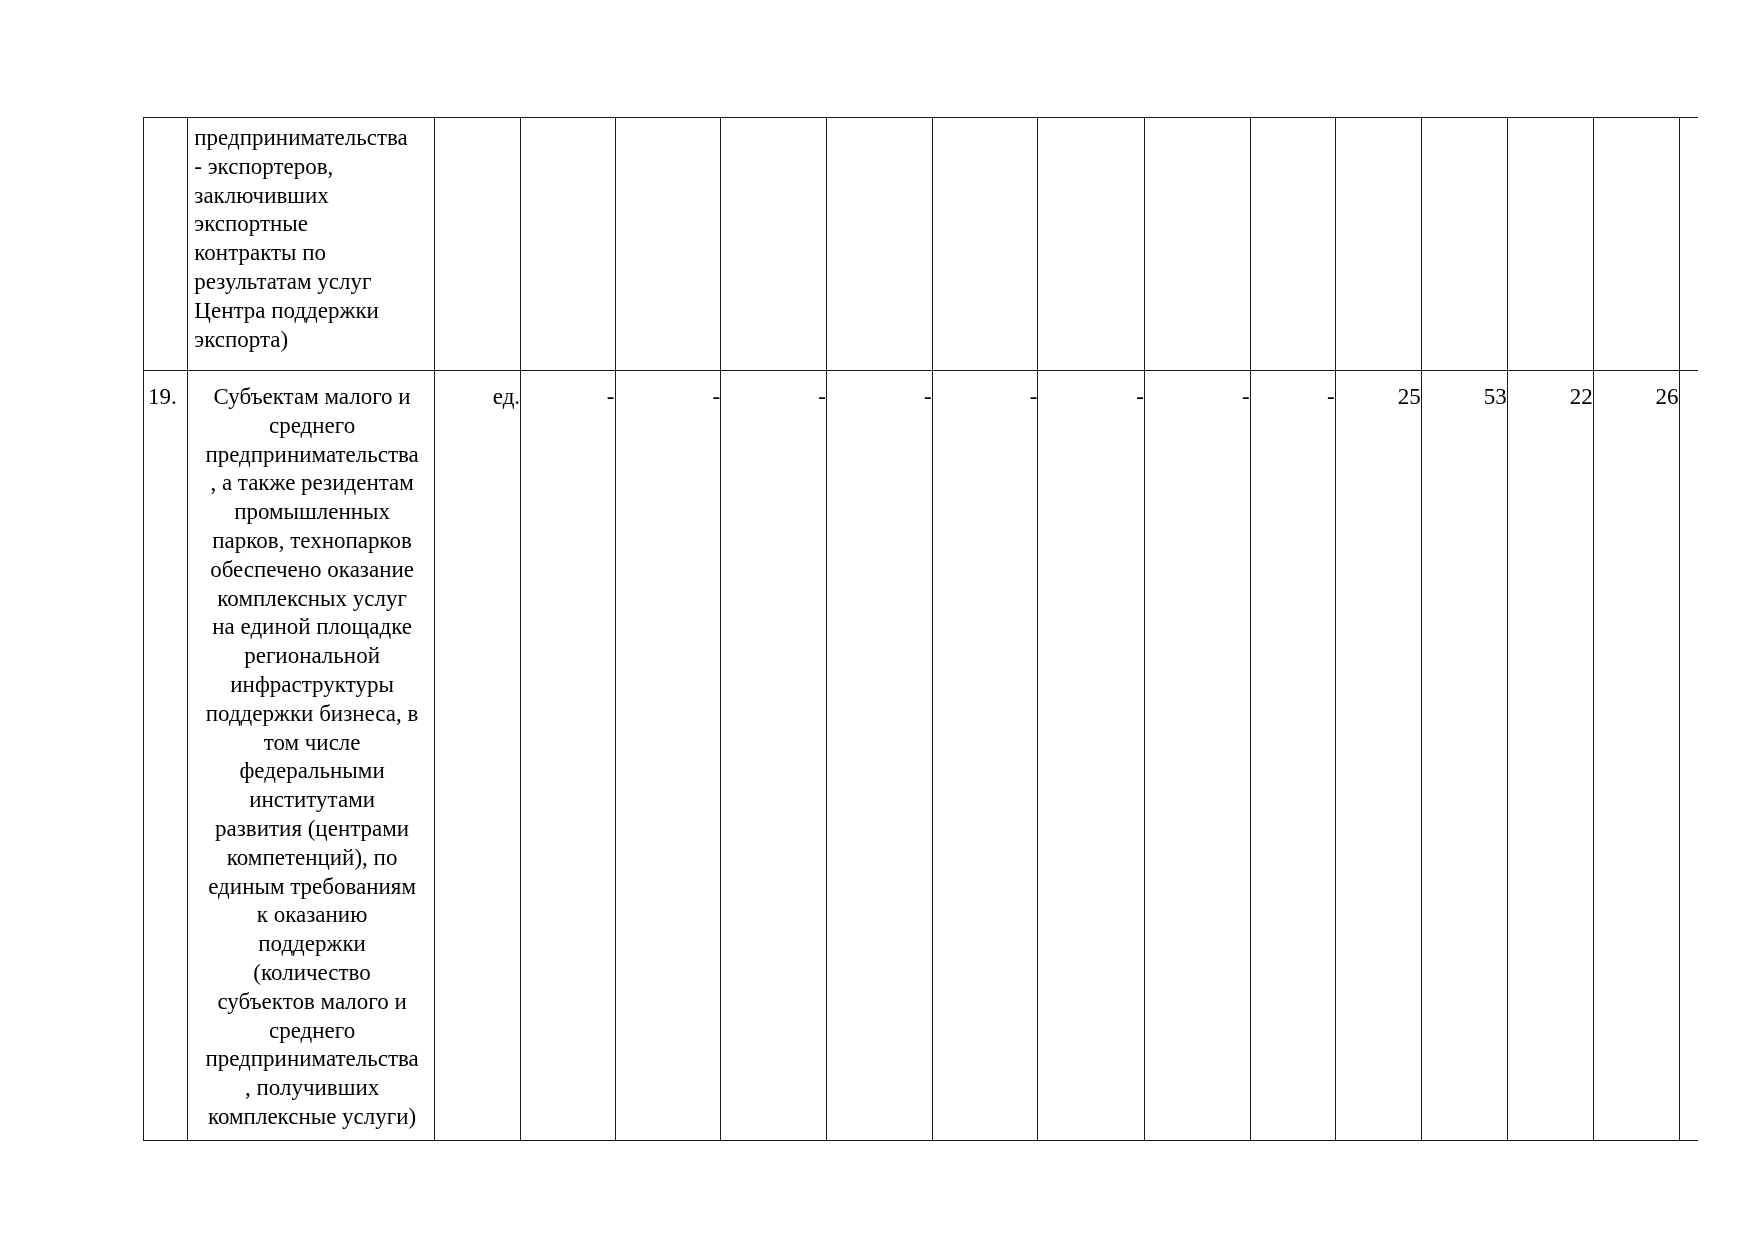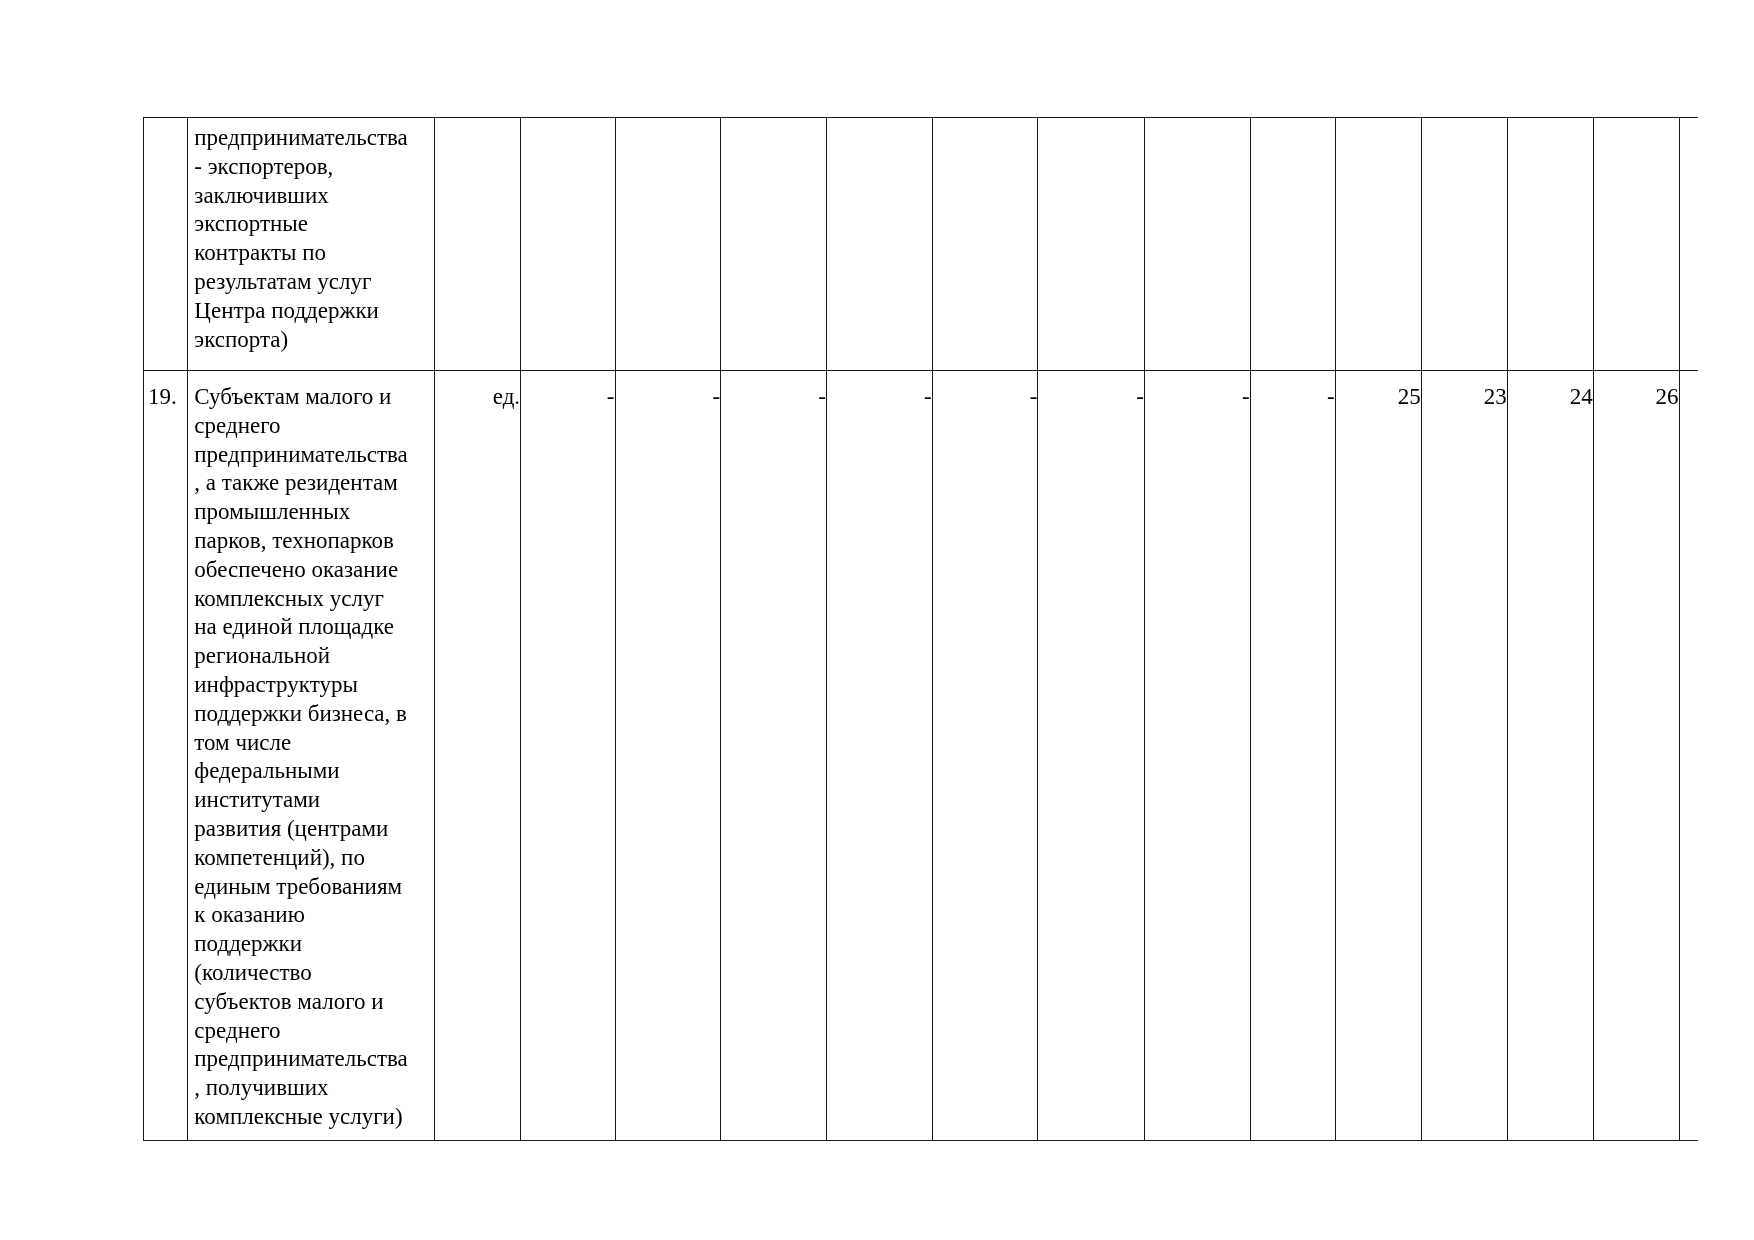--- a/index.html
+++ b/index.html
@@ -120,21 +120,21 @@
       <td class="c-w90">
             <div class="center-text"></div>
           </td>
       <td class="c-edge"></td>
     </tr>
     <tr class="row-b">
       <td class="c-num">
         <div class="num-text">19.</div>
       </td>
       <td class="c-desc">
-        <div class="desc-text" style="padding-top:12px;">Субъектам малого и
+        <div class="desc-text" style="padding-top:12px;text-align:center;">Субъектам малого и
 среднего
 предпринимательства
 , а также резидентам
 промышленных
 парков, технопарков
 обеспечено оказание
 комплексных услуг
 на единой площадке
 региональной
 инфраструктуры
@@ -178,24 +178,24 @@
       <td class="c-w112">
             <div class="center-text">-</div>
           </td>
       <td class="c-w90">
             <div class="center-text">-</div>
           </td>
       <td class="c-w90">
             <div class="center-text">25</div>
           </td>
       <td class="c-w90">
-            <div class="center-text">23</div>
-          </td>
-      <td class="c-w90">
-            <div class="center-text">24</div>
+            <div class="center-text">53</div>
+          </td>
+      <td class="c-w90">
+            <div class="center-text">22</div>
           </td>
       <td class="c-w90">
             <div class="center-text">26</div>
           </td>
       <td class="c-edge"></td>
     </tr>
   </tbody>
     </table>
 </div>
 

